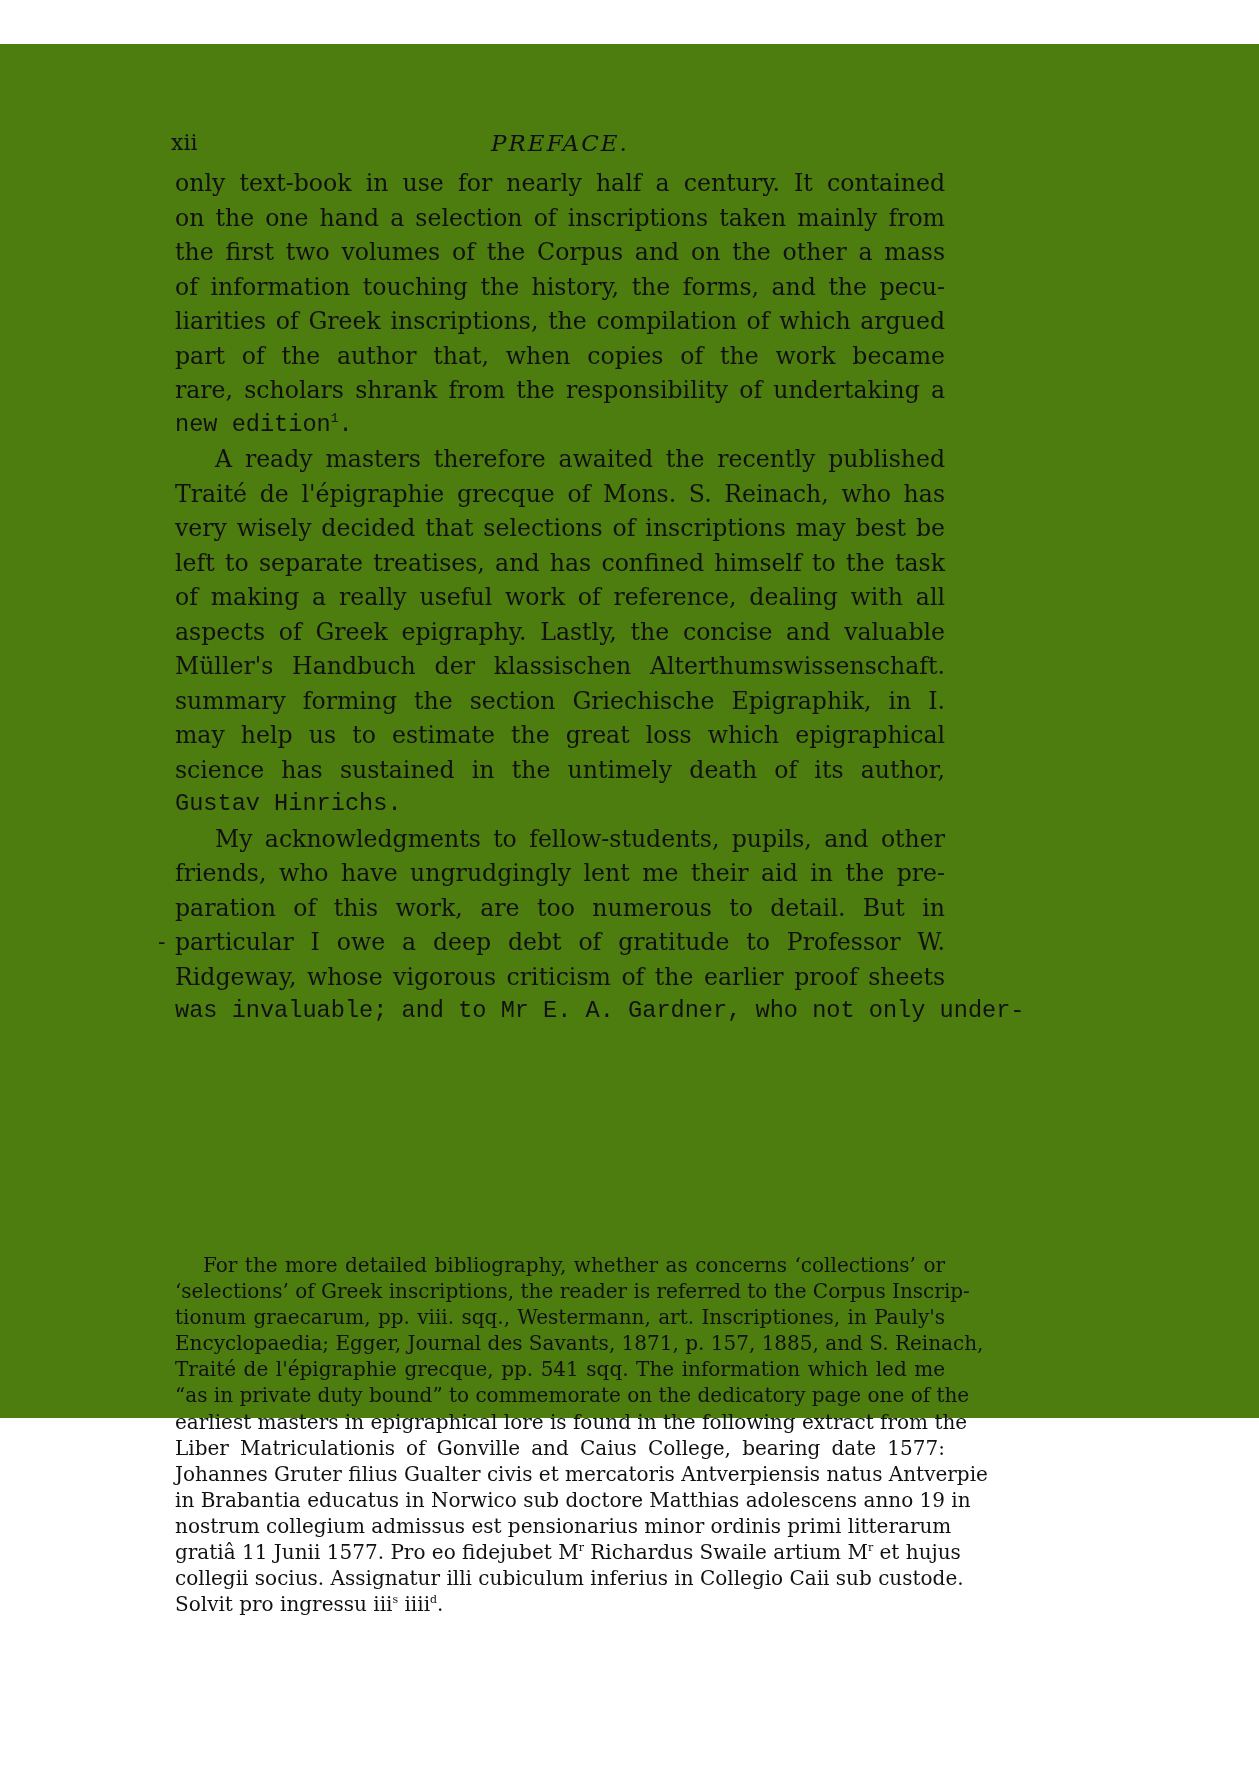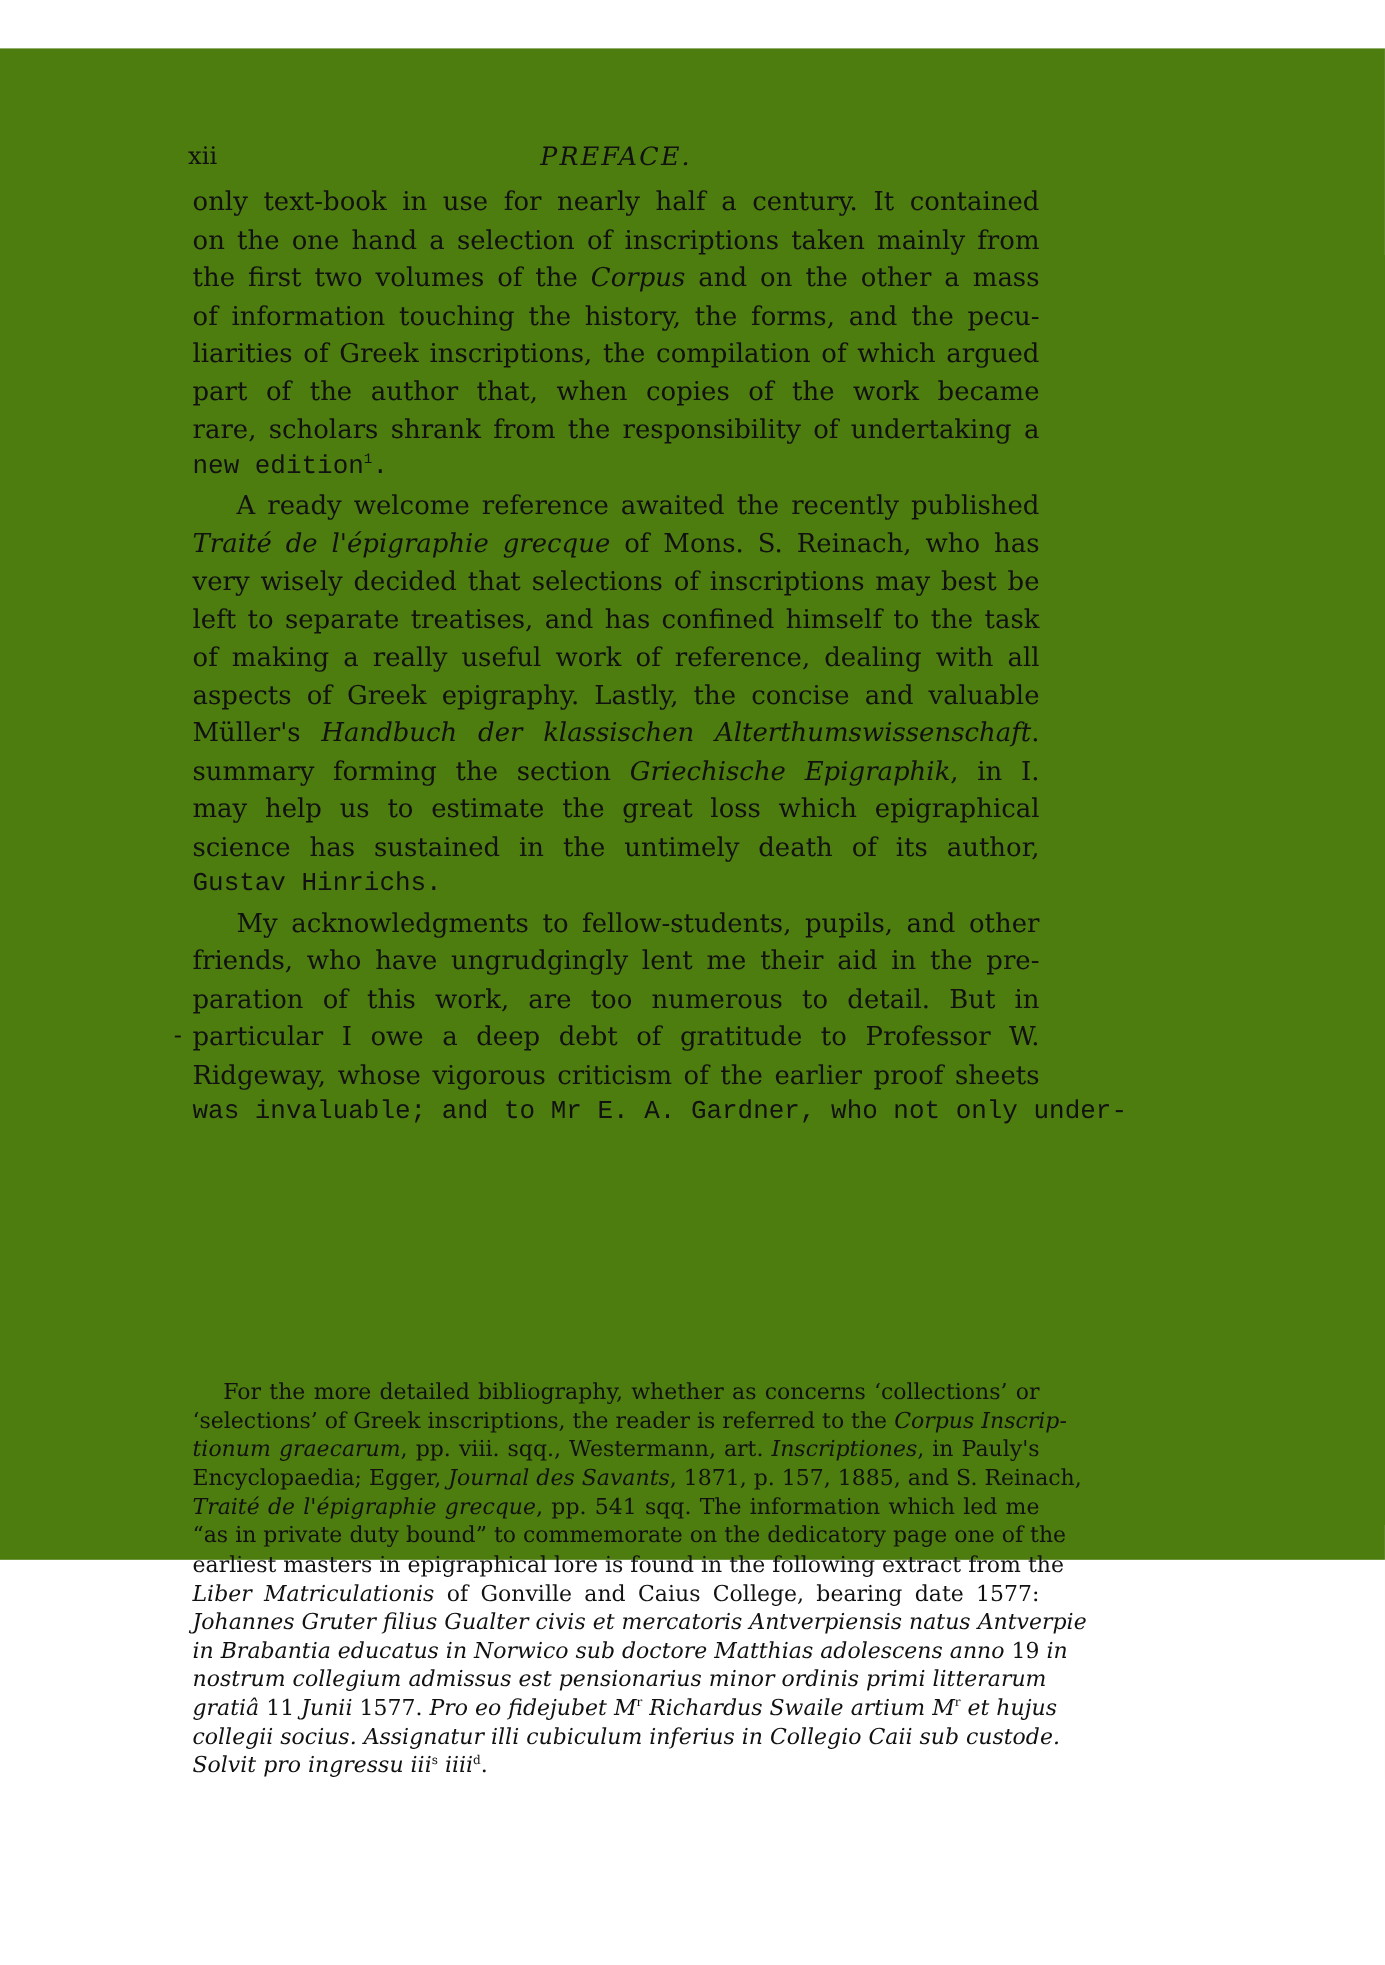--- a/index.html
+++ b/index.html
@@ -5,21 +5,21 @@
   html, body { margin: 0; padding: 0; background: #ffffff; }
   body { width: 1259px; height: 1786px; position: relative; overflow: hidden; color: #111111; }
   .page { position: absolute; left: 0; top: 0; width: 1259px; height: 1374px; background: #4d7c0f; margin-top: 44px; }
   .running-head { position: absolute; top: 86px; left: 171px; width: 773px; height: 36px; font-family: "DejaVu Serif", serif; }
   .folio { position: absolute; left: 0; top: 0; font-size: 22px; }
   .head-title { position: absolute; left: 0; right: 15px; top: 0; text-align: center; font-style: italic; font-size: 23px; letter-spacing: 2px; padding-left: 20px; }
   .body-text { position: absolute; left: 175px; top: 122px; width: 770px; font-family: "DejaVu Serif", serif; font-size: 23.6px; }
   .line { display: block; height: 34.5px; line-height: 34.5px; white-space: nowrap; text-align: justify; text-align-last: justify; }
   .line.last { text-align-last: left; font-family: Liberation Mono, monospace; }
   .line.indent { padding-left: 40px; }
-  .it { font-style: italic; }
+  .it { }
   sup { font-size: 0.55em; vertical-align: 0.7em; line-height: 0; }
   .margin-dash { position: absolute; left: 158px; top: 885px; font-family: "DejaVu Serif", serif; font-size: 22px; }
   .footnotes { position: absolute; left: 175px; top: 1208px; width: 770px; font-family: "DejaVu Serif", serif; font-size: 20px; }
   .fline { display: block; height: 26.1px; line-height: 26.1px; white-space: nowrap; text-align: justify; text-align-last: justify; }
   .fline.last { text-align-last: left; }
   .fline.indent { padding-left: 28px; }
 </style>
 </head>
 <body>
 
@@ -34,21 +34,21 @@
         <span class="line">only text-book in use for nearly half a century.  It contained</span>
         <span class="line">on the one hand a selection of inscriptions taken mainly from</span>
         <span class="line">the first two volumes of the <span class="it">Corpus</span> and on the other a mass</span>
         <span class="line">of information touching the history, the forms, and the pecu-</span>
         <span class="line">liarities of Greek inscriptions, the compilation of which argued</span>
         <span class="line">part of the author that, when copies of the work became</span>
         <span class="line">rare, scholars shrank from the responsibility of undertaking a</span>
         <span class="line last">new edition<sup>1</sup>.</span>
       </div>
       <div>
-        <span class="line indent">A ready welcome reference awaited the recently published</span>
+        <span class="line indent">A ready masters therefore awaited the recently published</span>
         <span class="line"><span class="it">Traité de l'épigraphie grecque</span> of Mons. S. Reinach, who has</span>
         <span class="line">very wisely decided that selections of inscriptions may best be</span>
         <span class="line">left to separate treatises, and has confined himself to the task</span>
         <span class="line">of making a really useful work of reference, dealing with all</span>
         <span class="line">aspects of Greek epigraphy.  Lastly, the concise and valuable</span>
         <span class="line">Müller's <span class="it">Handbuch der klassischen Alterthumswissenschaft</span>.</span>
         <span class="line">summary forming the section <span class="it">Griechische Epigraphik</span>, in I.</span>
         <span class="line">may help us to estimate the great loss which epigraphical</span>
         <span class="line">science has sustained in the untimely death of its author,</span>
         <span class="line last">Gustav Hinrichs.</span>

